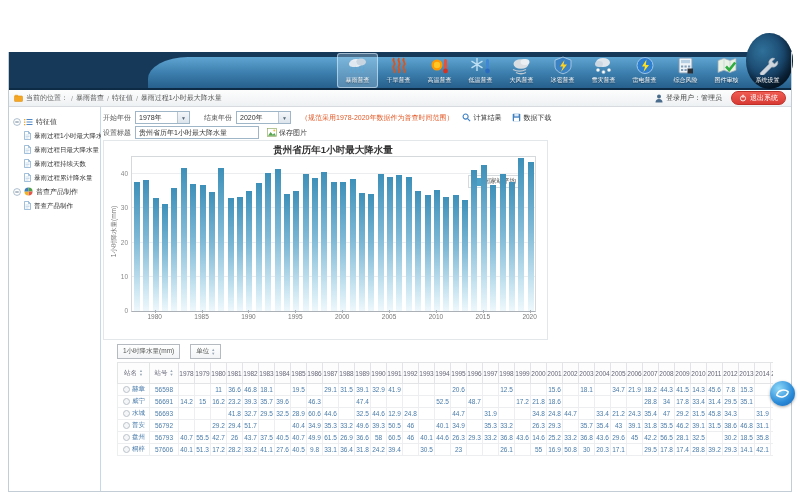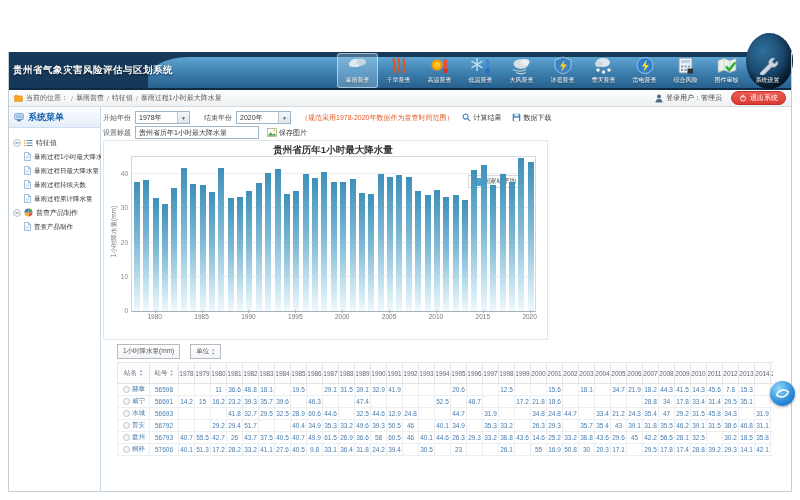--- a/index.html
+++ b/index.html
@@ -102,21 +102,20 @@
 </style>
 </head>
 <body>
 
 <div class="screen">
 
   <div class="globe"></div>
   <div class="band">
     <div class="band-panel"></div>
   </div>
-  <div class="app-title">贵州省气象灾害风险评估与区划系统</div>
   <div class="toolbar" id="toolbar">
       <div class="tb-item active">
         <span class="tb-ico"><svg viewBox="0 0 24 19" width="24" height="19">
             <ellipse cx="10" cy="7" rx="6" ry="4" fill="#e8eef4"></ellipse>
             <ellipse cx="15" cy="6" rx="5" ry="3.5" fill="#c9d6e2"></ellipse>
             <ellipse cx="7" cy="8" rx="4" ry="3" fill="#dfe8f0"></ellipse>
             <path d="M6 11L4 17M10 11L8 17M14 11L12 17M18 11L16 17" stroke="#5aa7d6" stroke-width="1.2" fill="none"></path>
           </svg></span>
         <span class="tb-label">暴雨普查</span>
       </div>
@@ -238,28 +237,20 @@
     <span class="logout">
       <span style="width:8px;height:8px;"><svg viewBox="0 0 10 10" width="8" height="8">
             <circle cx="5" cy="5.5" r="3.2" fill="none" stroke="#fff" stroke-width="1.1"></circle>
             <path d="M5 0.8v4" stroke="#fff" stroke-width="1.2"></path>
           </svg></span>
       <span>退出系统</span>
     </span>
   </div>
 
   <div class="sidebar">
-    <div class="sb-head">
-      <span style="width:10px;height:9px;"><svg viewBox="0 0 11 10" width="10" height="9">
-            <rect x="0.8" y="0.8" width="9.4" height="6.4" rx="0.8" fill="#eaf3fb" stroke="#3f7cb8" stroke-width="0.8"></rect>
-            <rect x="2" y="2" width="7" height="4" fill="#9cc4e4"></rect>
-            <rect x="3.5" y="7.6" width="4" height="1.6" fill="#3f7cb8"></rect>
-          </svg></span>
-      <span>系统菜单</span>
-    </div>
     <div class="tree" id="tree">
         <div class="tree-group">
           <span><svg viewBox="0 0 8 8" width="8" height="8">
               <circle cx="4" cy="4" r="3.4" fill="#fff" stroke="#98aec2" stroke-width="0.8"></circle>
               <path d="M2.3 4h3.4" stroke="#667c90" stroke-width="1"></path>
             </svg></span>
           <span><svg viewBox="0 0 9 8" width="9" height="8">
               <g stroke="#4f86c6" stroke-width="1">
                 <path d="M2.5 1.5h6M2.5 4h6M2.5 6.5h6"></path>
               </g>

